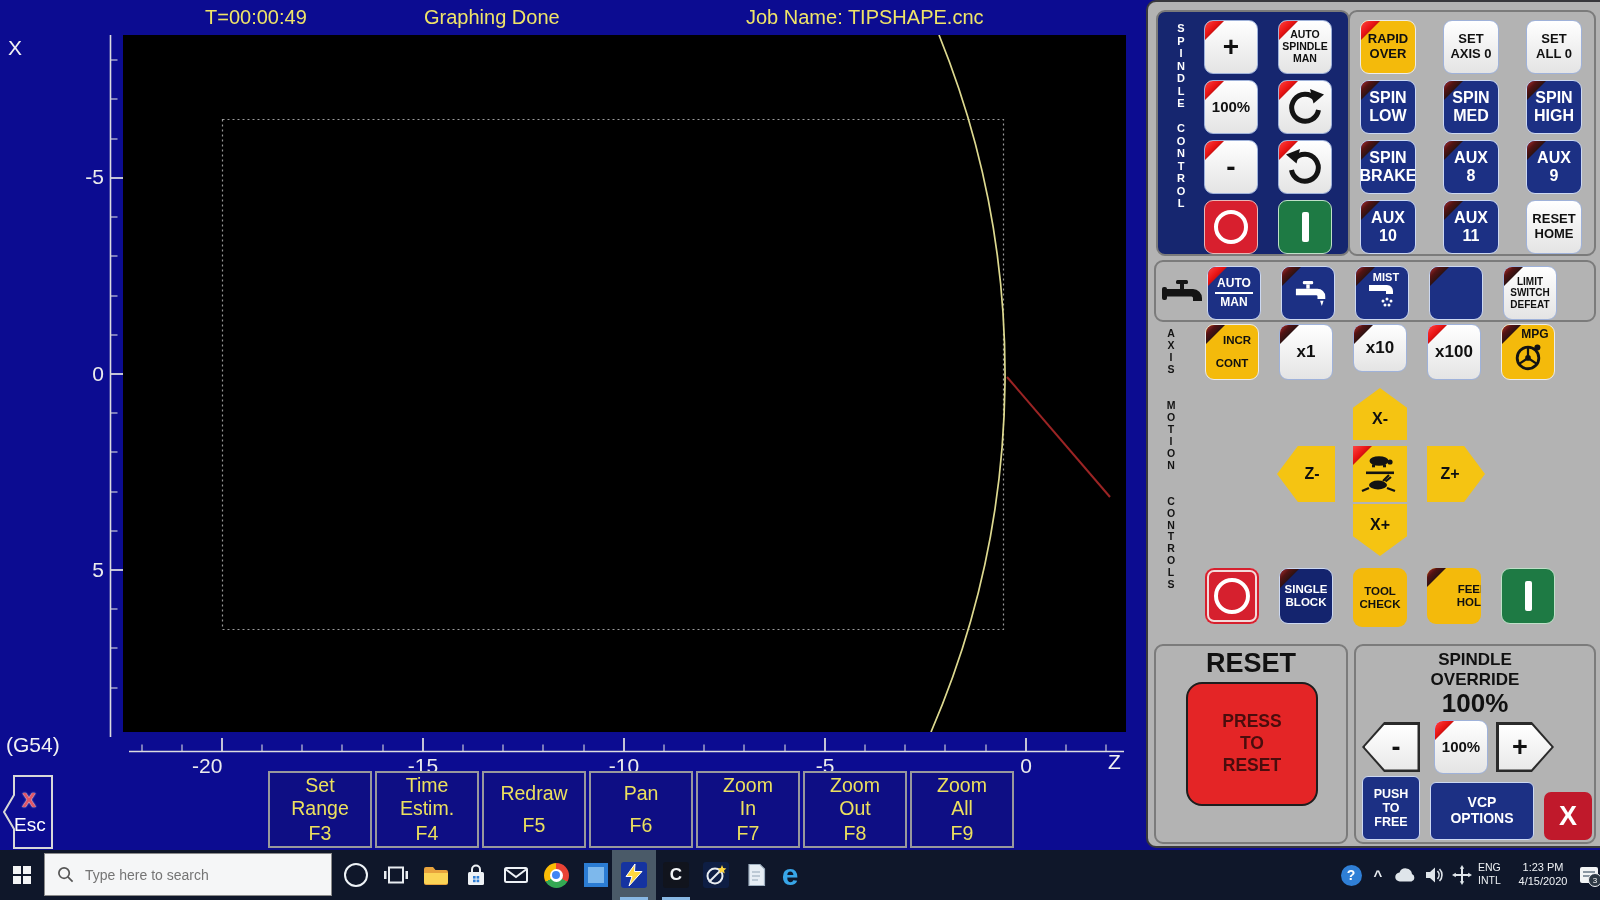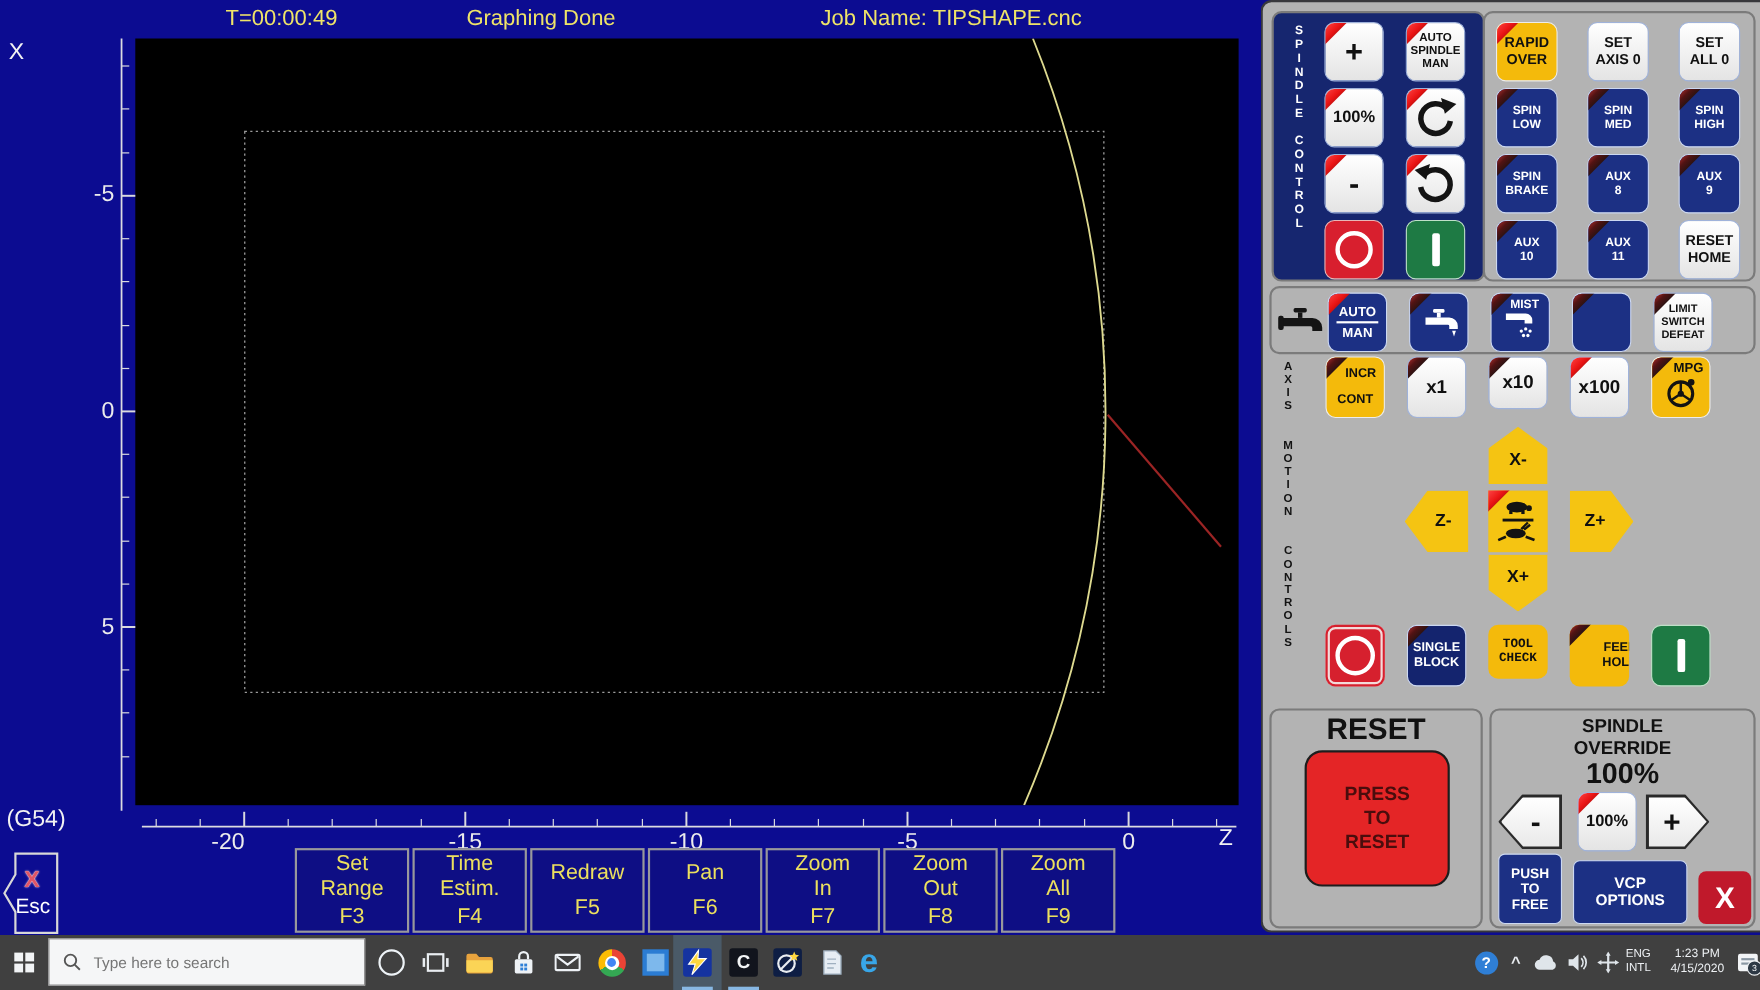--- a/index.html
+++ b/index.html
@@ -23,40 +23,40 @@
         text-shadow:0 0 2px #ffd3da,0 0 1px #fff;}
   .esct{position:absolute;left:12px;top:44px;font-size:19px;color:#fff;}
   
   .vcp{position:absolute;left:1146px;top:0;width:454px;height:848px;background:#b3b3b3;
        border:2px solid #38383c;border-right:none;border-radius:10px 0 0 10px;box-sizing:border-box;}
   .group{position:absolute;border:2px solid #7b7b7b;border-radius:9px;box-sizing:border-box;}
   .vtitle{position:absolute;font-weight:bold;text-align:center;white-space:pre-line;}
   .vbtn{position:absolute;box-sizing:border-box;border-radius:9px;display:flex;flex-direction:column;
         align-items:center;justify-content:center;font-weight:bold;text-align:center;
         line-height:1.12;overflow:hidden;}
-  .navy{background:#1c3084;color:#fff;border:1.5px solid #ccd8f2;font-size:11px;}
+  .navy{background:#1c3084;color:#fff;border:1.5px solid #ccd8f2;font-size:16px;}
   .whitebtn{background:linear-gradient(#ffffff,#e4e4e4);color:#101010;border:1.5px solid #9fb2da;font-size:13px;}
   .goldbtn{background:#f4ba0b;color:#101010;border:1.5px solid #ececec;font-size:12.5px;}
   .redbtn{background:#d81f2e;border:1.5px solid #e8b6b6;}
   .greenbtn{background:#1e7a44;border:1.5px solid #bfe0c8;}
   .led{position:absolute;top:-1px;left:-1px;width:21px;height:21px;z-index:2;
        clip-path:polygon(0 0,100% 0,0 100%);border-top-left-radius:9px;}
   .led.on{background:linear-gradient(135deg,#ff4a4a 0%,#ea1414 40%,#6b0909 82%);}
   .led.off{background:linear-gradient(135deg,#c63434 0%,#521313 30%,#171212 62%,#171212 100%);}
   .clipb{border:none;border-radius:0;}
   .ring{width:26px;height:26px;border:4.5px solid #fff;border-radius:50%;}
   .ibar{width:7px;height:30px;background:#fff;border-radius:2px;}
   .divline{width:38px;height:2px;background:#fff;margin:2px 0;}
   .stopbtn{background:#d6202e;border-radius:9px;box-shadow:inset 0 0 0 2px #d6202e,inset 0 0 0 4px #f3dada;}
   
   .pout{position:absolute;inset:0;background:#2a2a2a;}
   .pin{position:absolute;inset:2.5px;background:linear-gradient(#fff,#e9e9e9);display:flex;
        align-items:center;justify-content:center;font-size:27px;font-weight:bold;color:#111;}
   
-  .taskbar{position:absolute;left:0;top:850px;width:1600px;height:50px;background:#404040;}
+  .taskbar{position:absolute;left:0;top:850px;width:1600px;height:50px;background:#0f172a;}
   .searchbox{position:absolute;left:44px;top:3px;width:288px;height:43px;background:#f5f6f7;
              border:1px solid #8a8a8a;box-sizing:border-box;display:flex;align-items:center;}
   .searchbox input{border:none;outline:none;background:transparent;font-size:14px;color:#333;
              width:230px;font-family:"Liberation Sans",sans-serif;}
   .tslot{position:absolute;top:0;width:40px;height:50px;display:flex;align-items:center;justify-content:center;}
   .underln{position:absolute;bottom:0;left:6px;width:28px;height:3px;background:#88b8e4;}
   .traytxt{position:absolute;color:#eef1f4;font-size:11px;line-height:1.25;white-space:pre-line;}
 </style>
 </head>
 <body>
@@ -433,21 +433,21 @@
     </div>
 
     <div class="vbtn stopbtn" style="left:57px;top:566px;width:54px;height:56px;">
       <div class="ring" style="width:28px;height:28px;"></div>
     </div>
     <div class="vbtn navy" style="left:131px;top:566px;width:54px;height:56px;font-size:11.5px;background:#14246e;">
       <span class="led off"></span>
       <span class="pre">SINGLE
 BLOCK</span>
     </div>
-    <div class="vbtn goldbtn" style="left:205px;top:566px;width:54px;height:49px;font-size:11.5px;border:none;font-family:Liberation Mono, monospace;">
+    <div class="vbtn goldbtn" style="left:205px;top:566px;width:54px;height:59px;font-size:11.5px;border:none;">
       <span class="pre">TOOL
 CHECK</span>
     </div>
     <div class="vbtn goldbtn" style="left:279px;top:566px;width:54px;height:56px;font-size:11.5px;border:none;padding-left:38px;">
       <span class="led off"></span>
       <span class="pre">FEED
 HOLD</span>
     </div>
     <div class="vbtn greenbtn" style="left:353px;top:566px;width:54px;height:56px;">
       <div class="ibar"></div>

